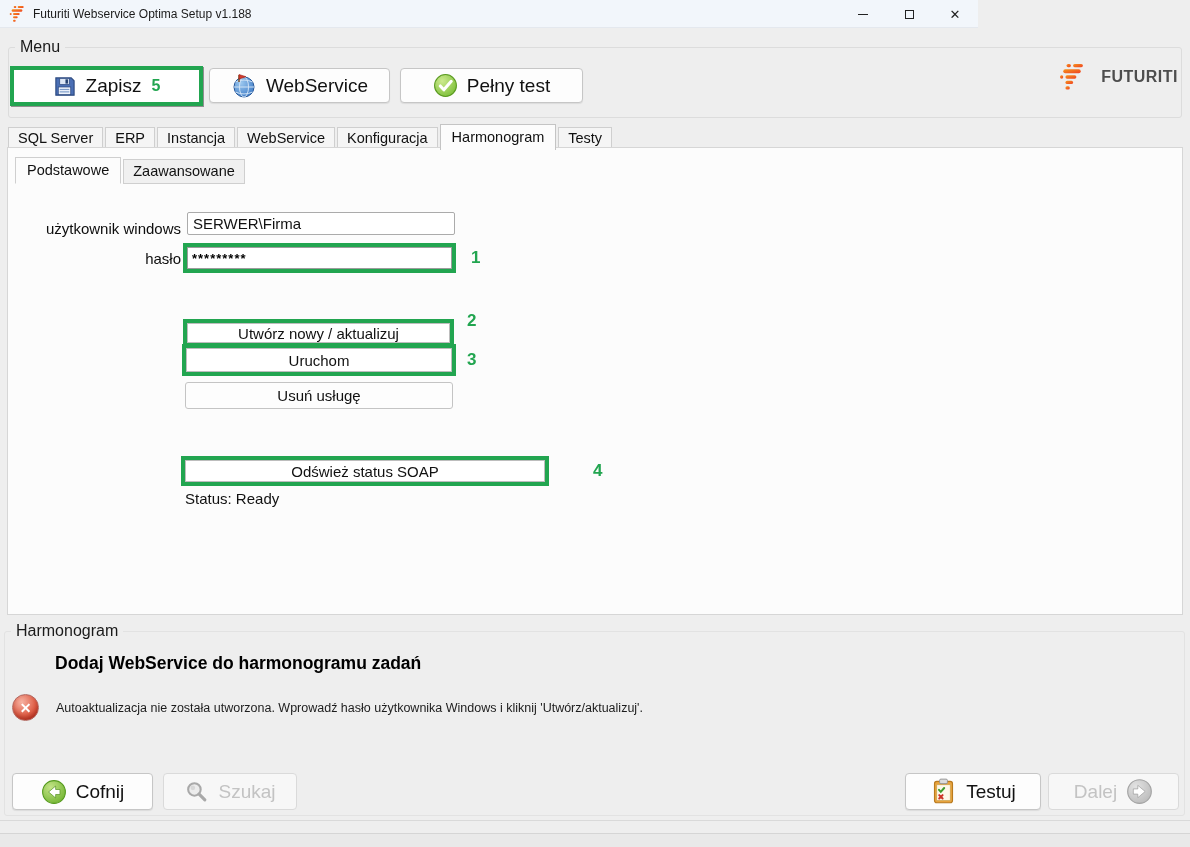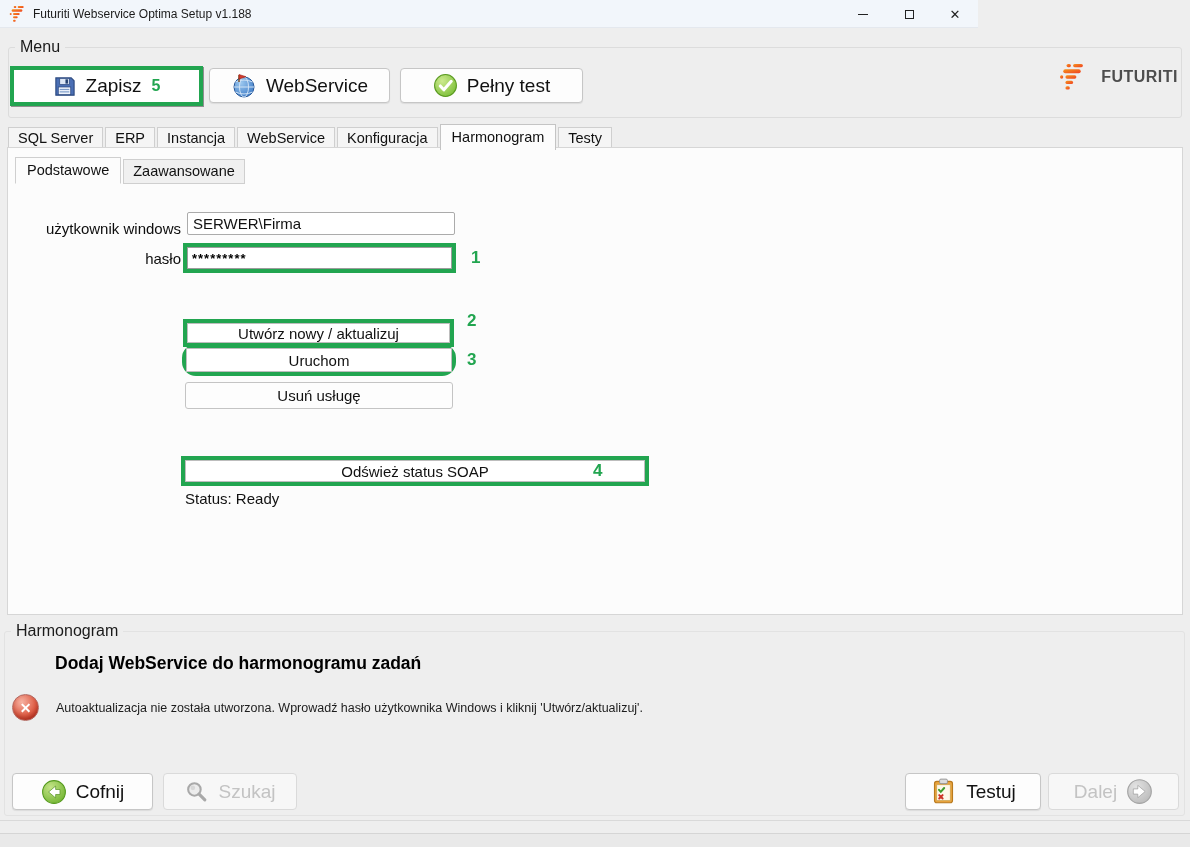--- a/index.html
+++ b/index.html
@@ -204,28 +204,28 @@
     <div class="green-frame pw-frame">
       <input value="*********" style="">
     </div>
     <span class="ann" style="left:463px; top:100px;">1</span>
 
     <div class="green-frame" style="position:absolute; left:175px; top:171px; width:271px; height:28px;">
       <div class="inner-btn">Utwórz nowy / aktualizuj</div>
     </div>
     <span class="ann" style="left:459px; top:163px;">2</span>
 
-    <div class="green-frame" style="position:absolute; left:174px; top:196px; width:274px; height:32px;border-radius:14px;">
+    <div class="green-frame" style="position:absolute; left:174px; top:196px; width:274px; height:32px;">
       <div class="inner-btn">Uruchom</div>
     </div>
     <span class="ann" style="left:459px; top:202px;">3</span>
 
     <div class="plain-btn" style="left:177px; top:234px; width:268px; height:27px;">Usuń usługę</div>
 
-    <div class="green-frame" style="position:absolute; left:173px; top:308px; width:468px; height:30px;">
+    <div class="green-frame" style="position:absolute; left:173px; top:308px; width:368px; height:30px;">
       <div class="inner-btn">Odśwież status SOAP</div>
     </div>
     <span class="ann" style="left:585px; top:313px;">4</span>
 
     <span class="status-text">Status: Ready</span>
   </div>
 
   <fieldset class="sched-box">
     <legend>Harmonogram</legend>
   </fieldset>

